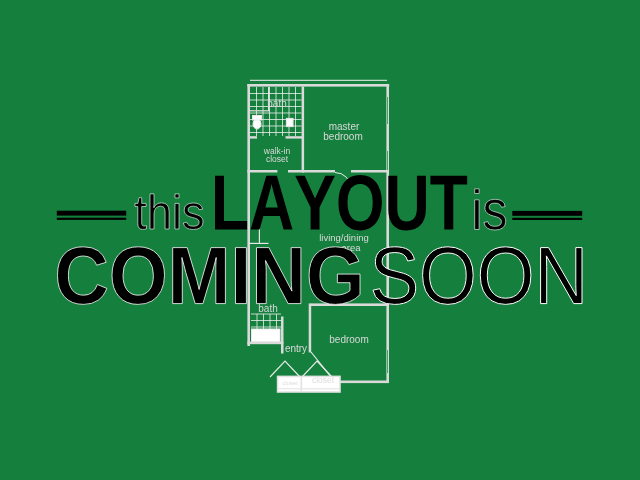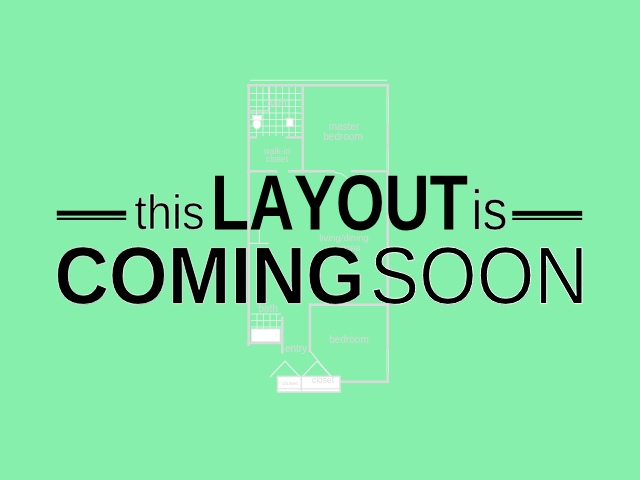--- a/index.html
+++ b/index.html
@@ -1,16 +1,16 @@
 <!DOCTYPE html>
 <html><head>
 <meta charset="utf-8">
 <style>
   html,body{margin:0;padding:0;background:#fff;}
-  #stage{position:relative;width:640px;height:480px;background:#86efac;overflow:hidden;}
+  #stage{position:relative;width:640px;height:480px;background:#15803d;overflow:hidden;}
   svg{position:absolute;left:0;top:0;}
   text{font-family:"Liberation Sans", sans-serif;}
 </style>
 </head>
 <body>
 <div id="stage">
 <svg width="640" height="480" viewBox="0 0 640 480">
 
   <g>
 

